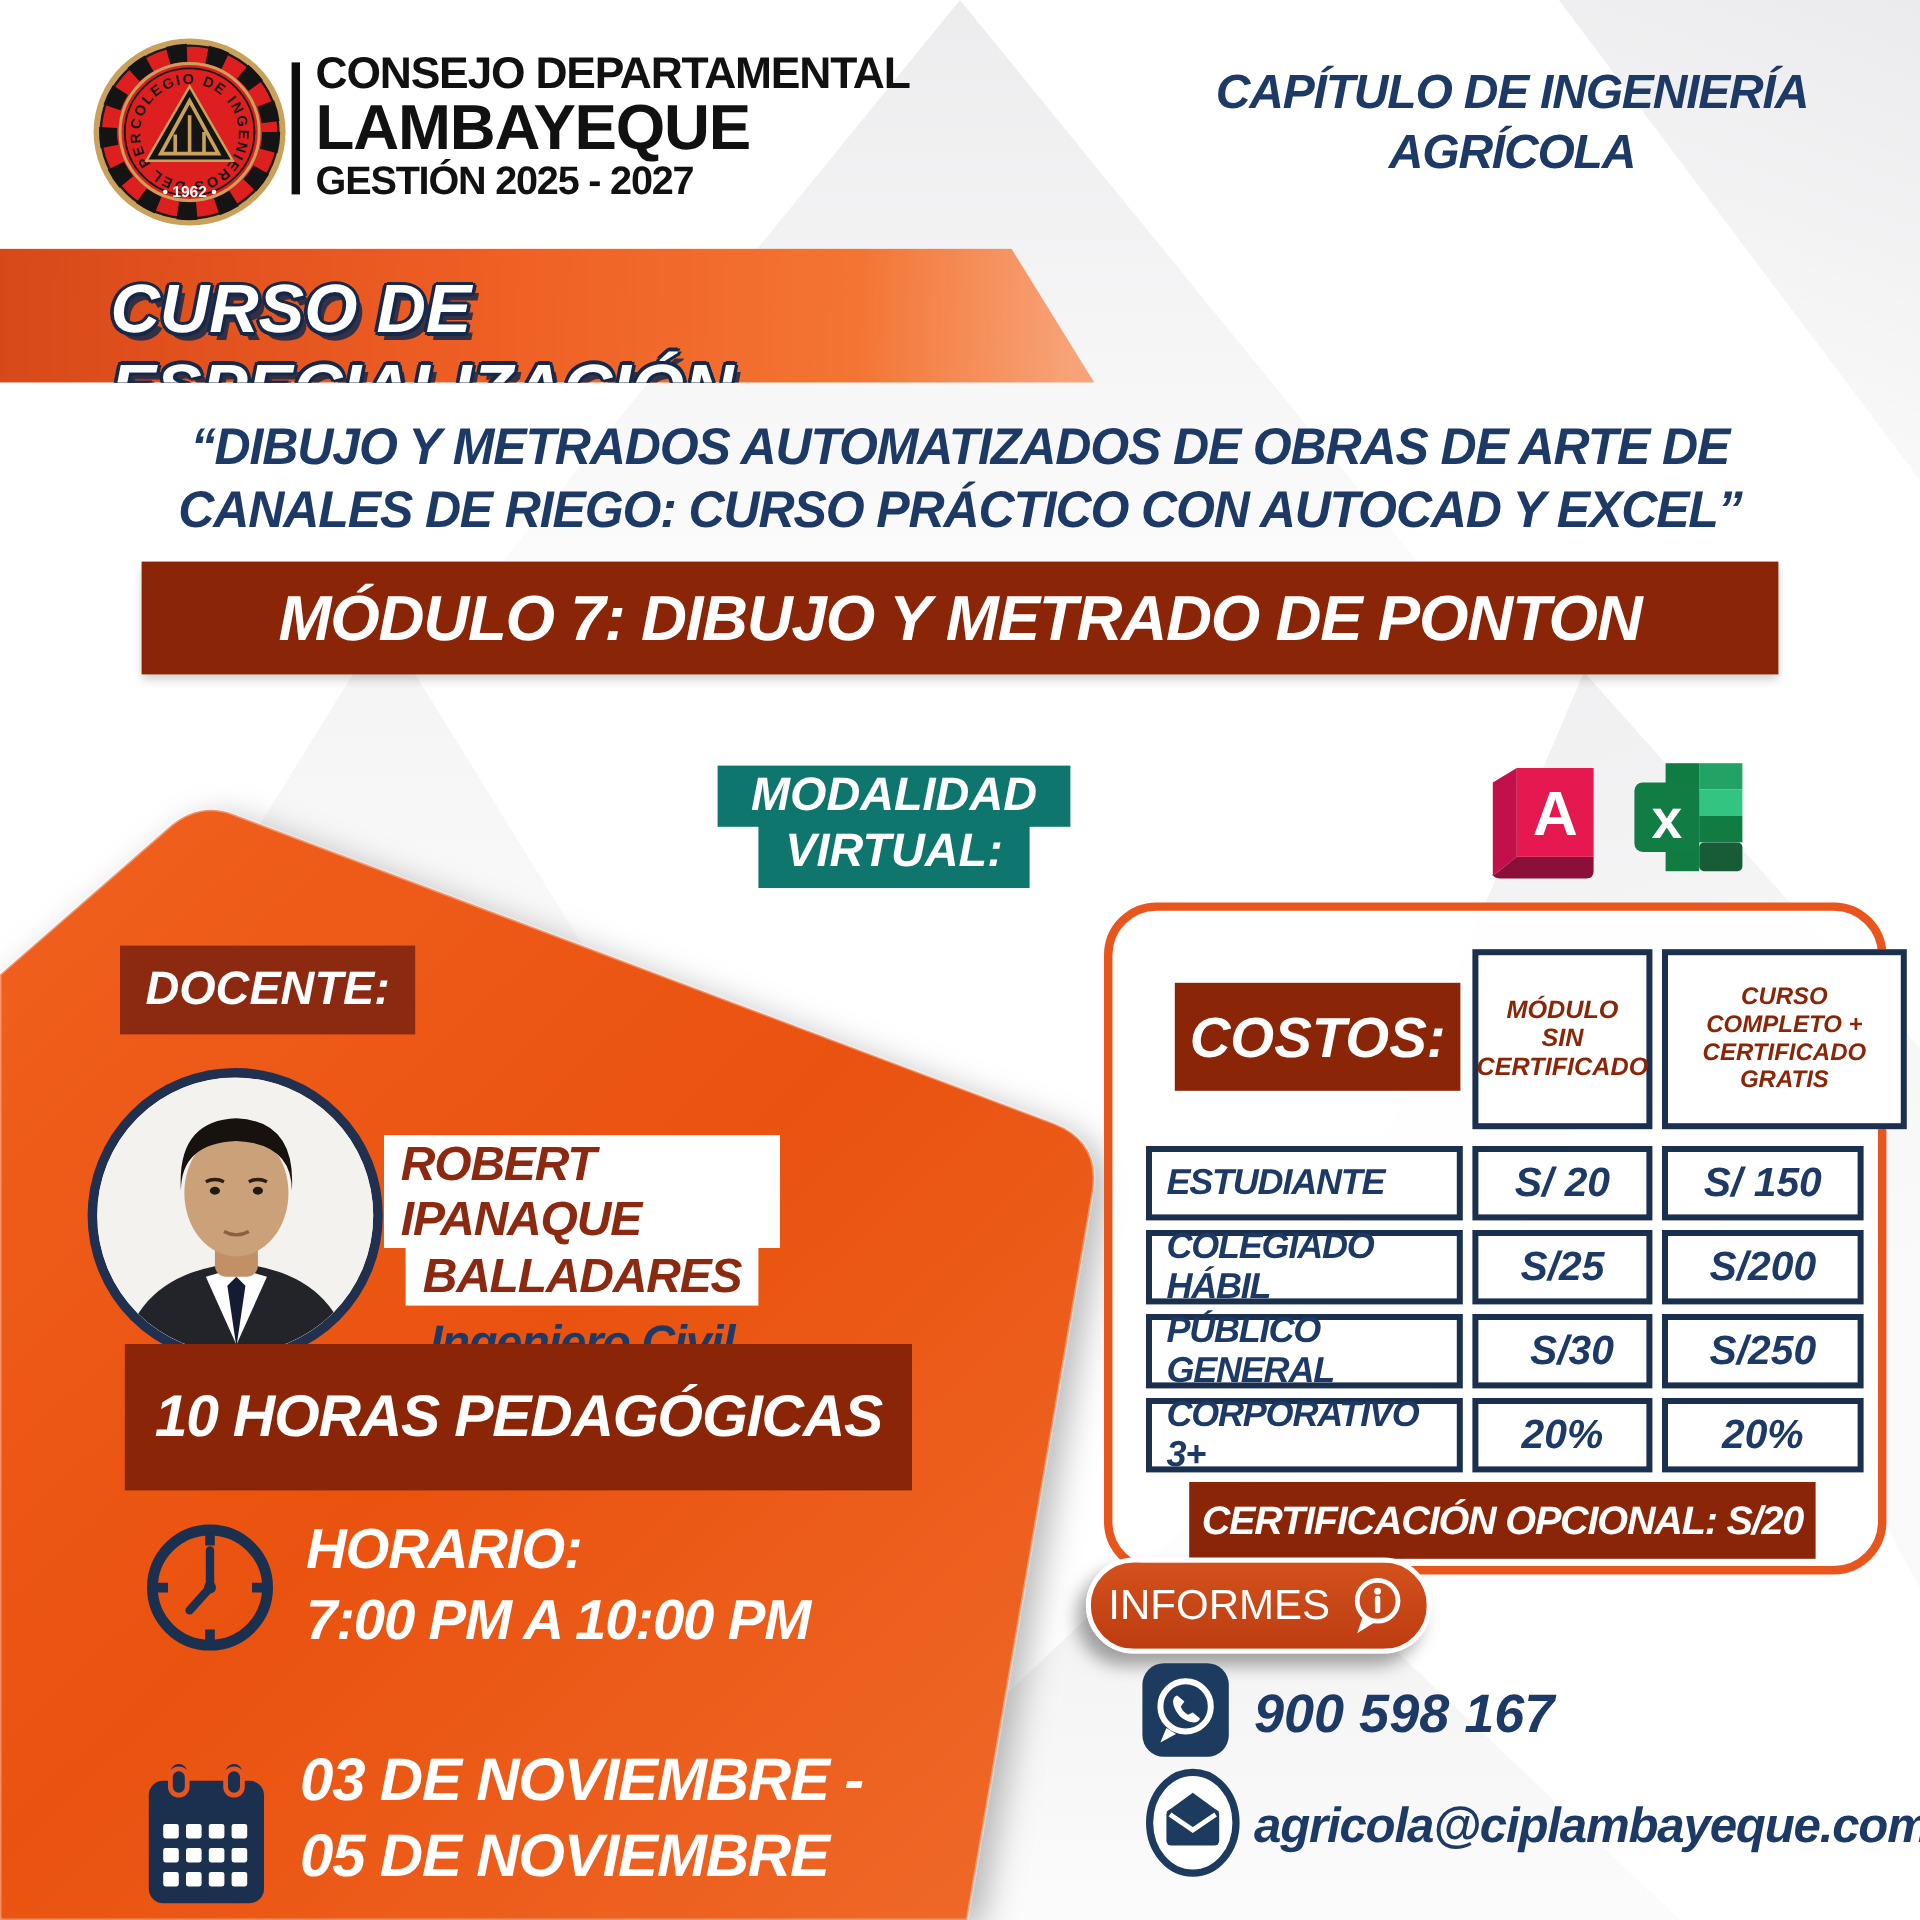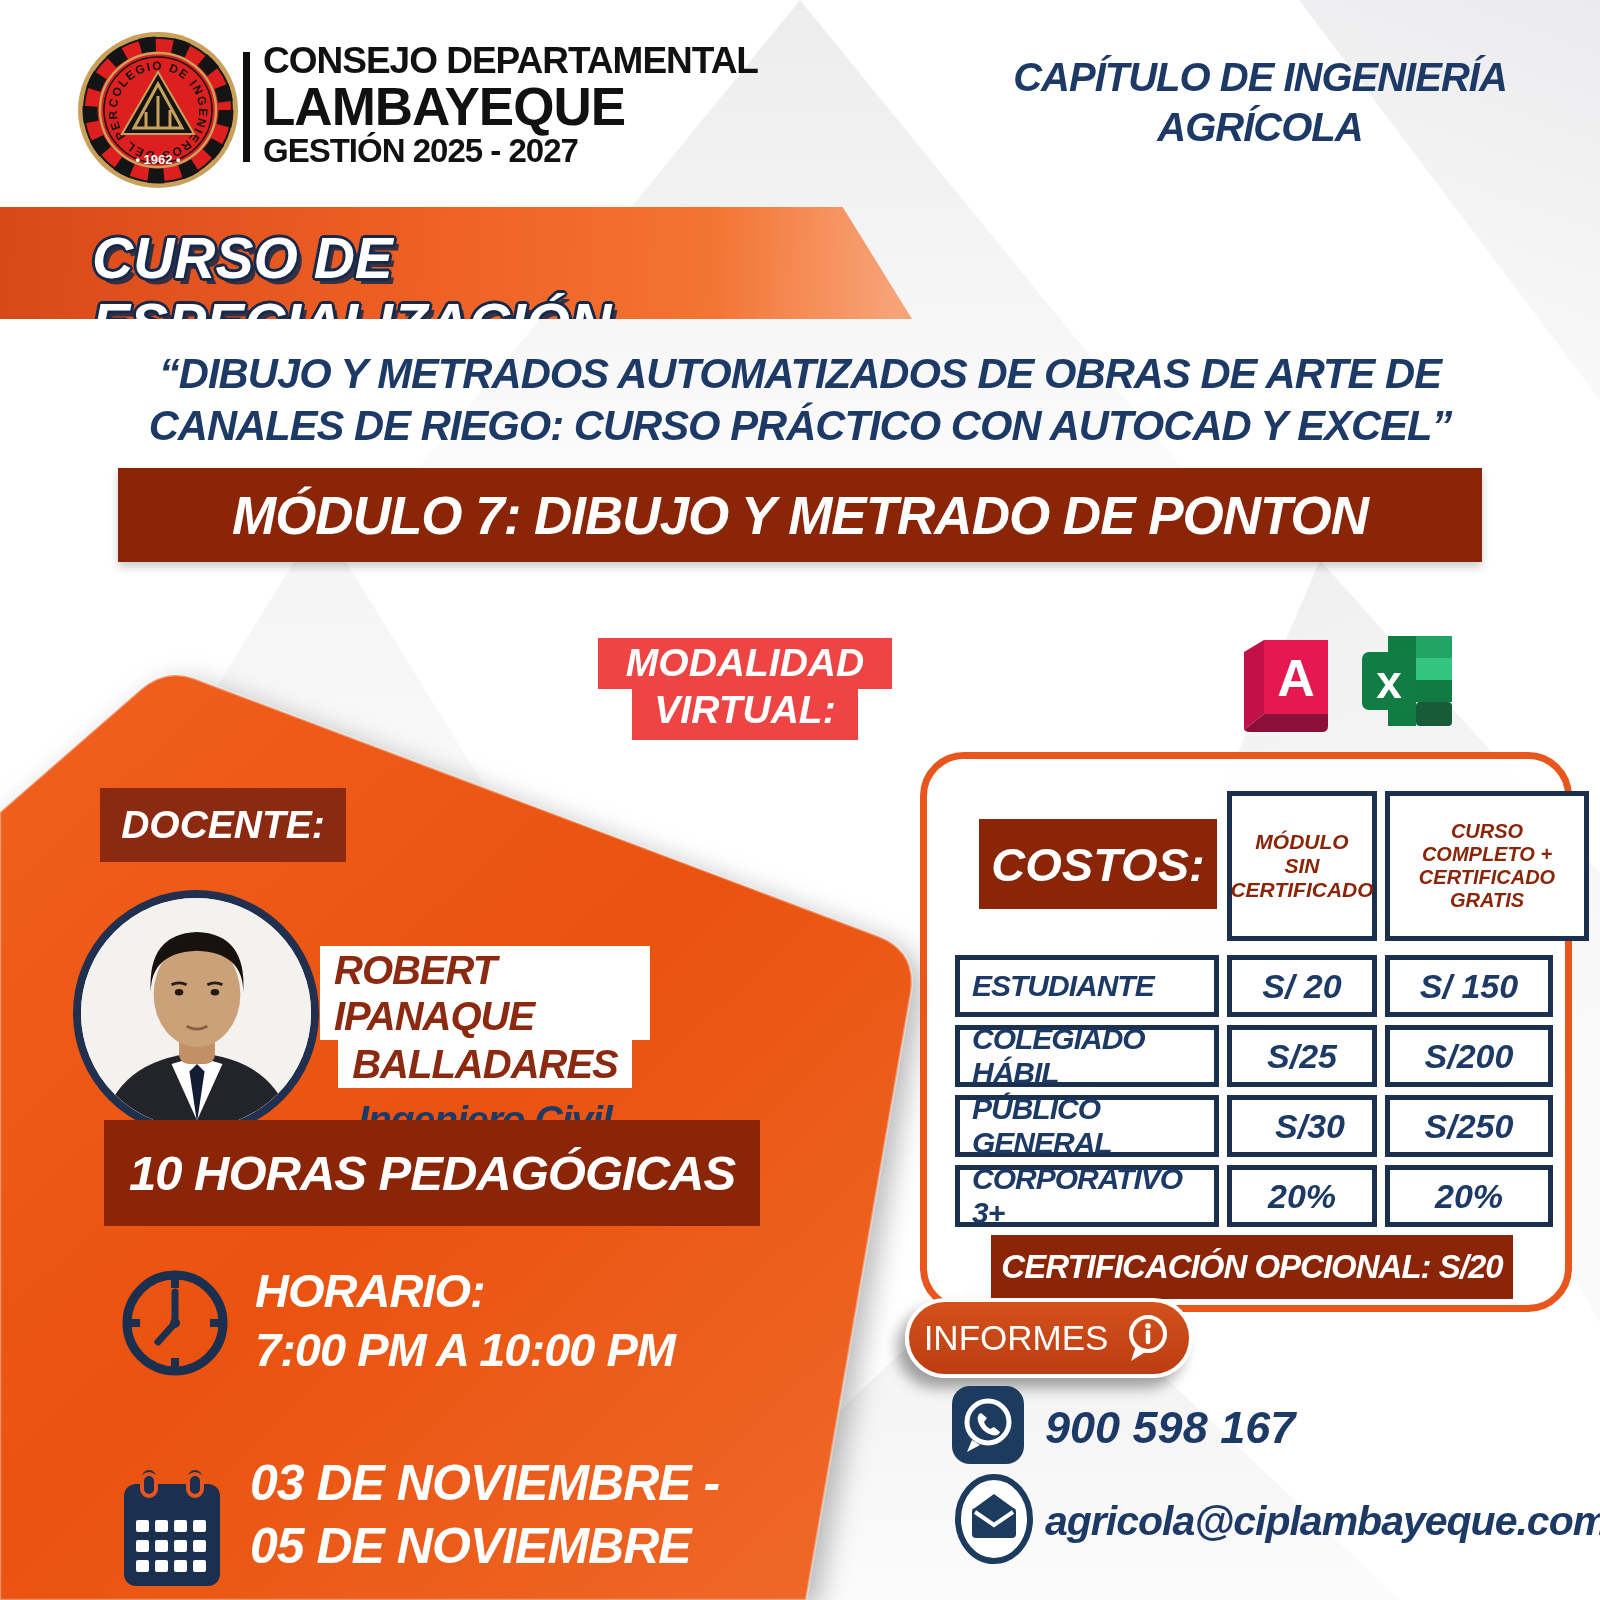--- a/index.html
+++ b/index.html
@@ -49,21 +49,21 @@
   .subtitle{left:80px;top:348px;width:1440px;text-align:center;color:#1d3a66;
      font-size:43px;line-height:1.2;letter-spacing:-1px;transform:scaleX(.97);}
 
   .module-banner{left:118px;top:468px;width:1364px;height:94px;background:#8b2508;
      display:flex;align-items:center;justify-content:center;
      box-shadow:0 5px 8px rgba(0,0,0,.2);}
   .module-banner span{color:#fff;font-size:53px;font-style:italic;font-weight:bold;letter-spacing:-1px;}
 
   
   .modality{left:590px;top:638px;width:310px;display:flex;flex-direction:column;align-items:center;}
-  .modality .line{background:#ef4444;color:#fff;font-size:39px;font-style:italic;font-weight:bold;
+  .modality .line{background:#0f766e;color:#fff;font-size:39px;font-style:italic;font-weight:bold;
       padding:4px 28px;line-height:1.1;}
   .modality .l2{margin-top:-2px;padding:2px 22px 8px 22px;}
   .zoom-row{left:606px;top:748px;display:flex;align-items:center;}
   .zoom-badge{width:66px;height:66px;border-radius:50%;
       background:radial-gradient(circle at 35% 30%,#5aa7ff,#2d8cff 70%);
       position:relative;flex:0 0 auto;}
   .zoom-cam{position:absolute;left:14px;top:22px;width:26px;height:22px;background:#fff;border-radius:6px;}
   .zoom-cam:after{content:"";position:absolute;left:27px;top:2px;border-left:12px solid #fff;
       border-top:9px solid transparent;border-bottom:9px solid transparent;}
   .zoom-word{font-family:"DejaVu Sans",sans-serif;font-weight:bold;color:#2d8cff;
@@ -82,21 +82,21 @@
 
   .avatar{left:73px;top:890px;width:246px;height:246px;border-radius:50%;
       border:8px solid #22304f;background:#f3f1ee;overflow:hidden;box-sizing:border-box;}
 
   .name-chips{left:320px;top:946px;width:330px;display:flex;flex-direction:column;align-items:center;}
   .name-chips .chip{background:#fff;color:#8b2a10;font-size:40px;font-style:italic;font-weight:bold;
       padding:1px 14px;line-height:1.15;letter-spacing:-1px;}
   .prof-title{left:320px;top:1098px;width:330px;text-align:center;color:#1d3a66;
       font-size:39px;font-style:italic;font-weight:bold;letter-spacing:-1px;}
 
-  .hours-box{left:104px;top:1120px;width:656px;height:106px;background:#8b2508;
+  .hours-box{left:104px;top:1120px;width:656px;height:122px;background:#8b2508;
       display:flex;align-items:center;justify-content:center;}
   .hours-box span{color:#fff;font-size:49px;font-style:italic;font-weight:bold;letter-spacing:-1px;}
 
   .sched-text{color:#fff;font-size:47px;font-style:italic;font-weight:bold;line-height:1.25;letter-spacing:-1px;}
   .horario{left:255px;top:1262px;}
   .dates{left:250px;top:1452px;font-size:50px;}
 
   
   .costs-panel{left:920px;top:752px;width:652px;height:560px;background:rgba(255,255,255,.86);
       border:7px solid #e8561e;border-radius:44px;box-sizing:border-box;}

